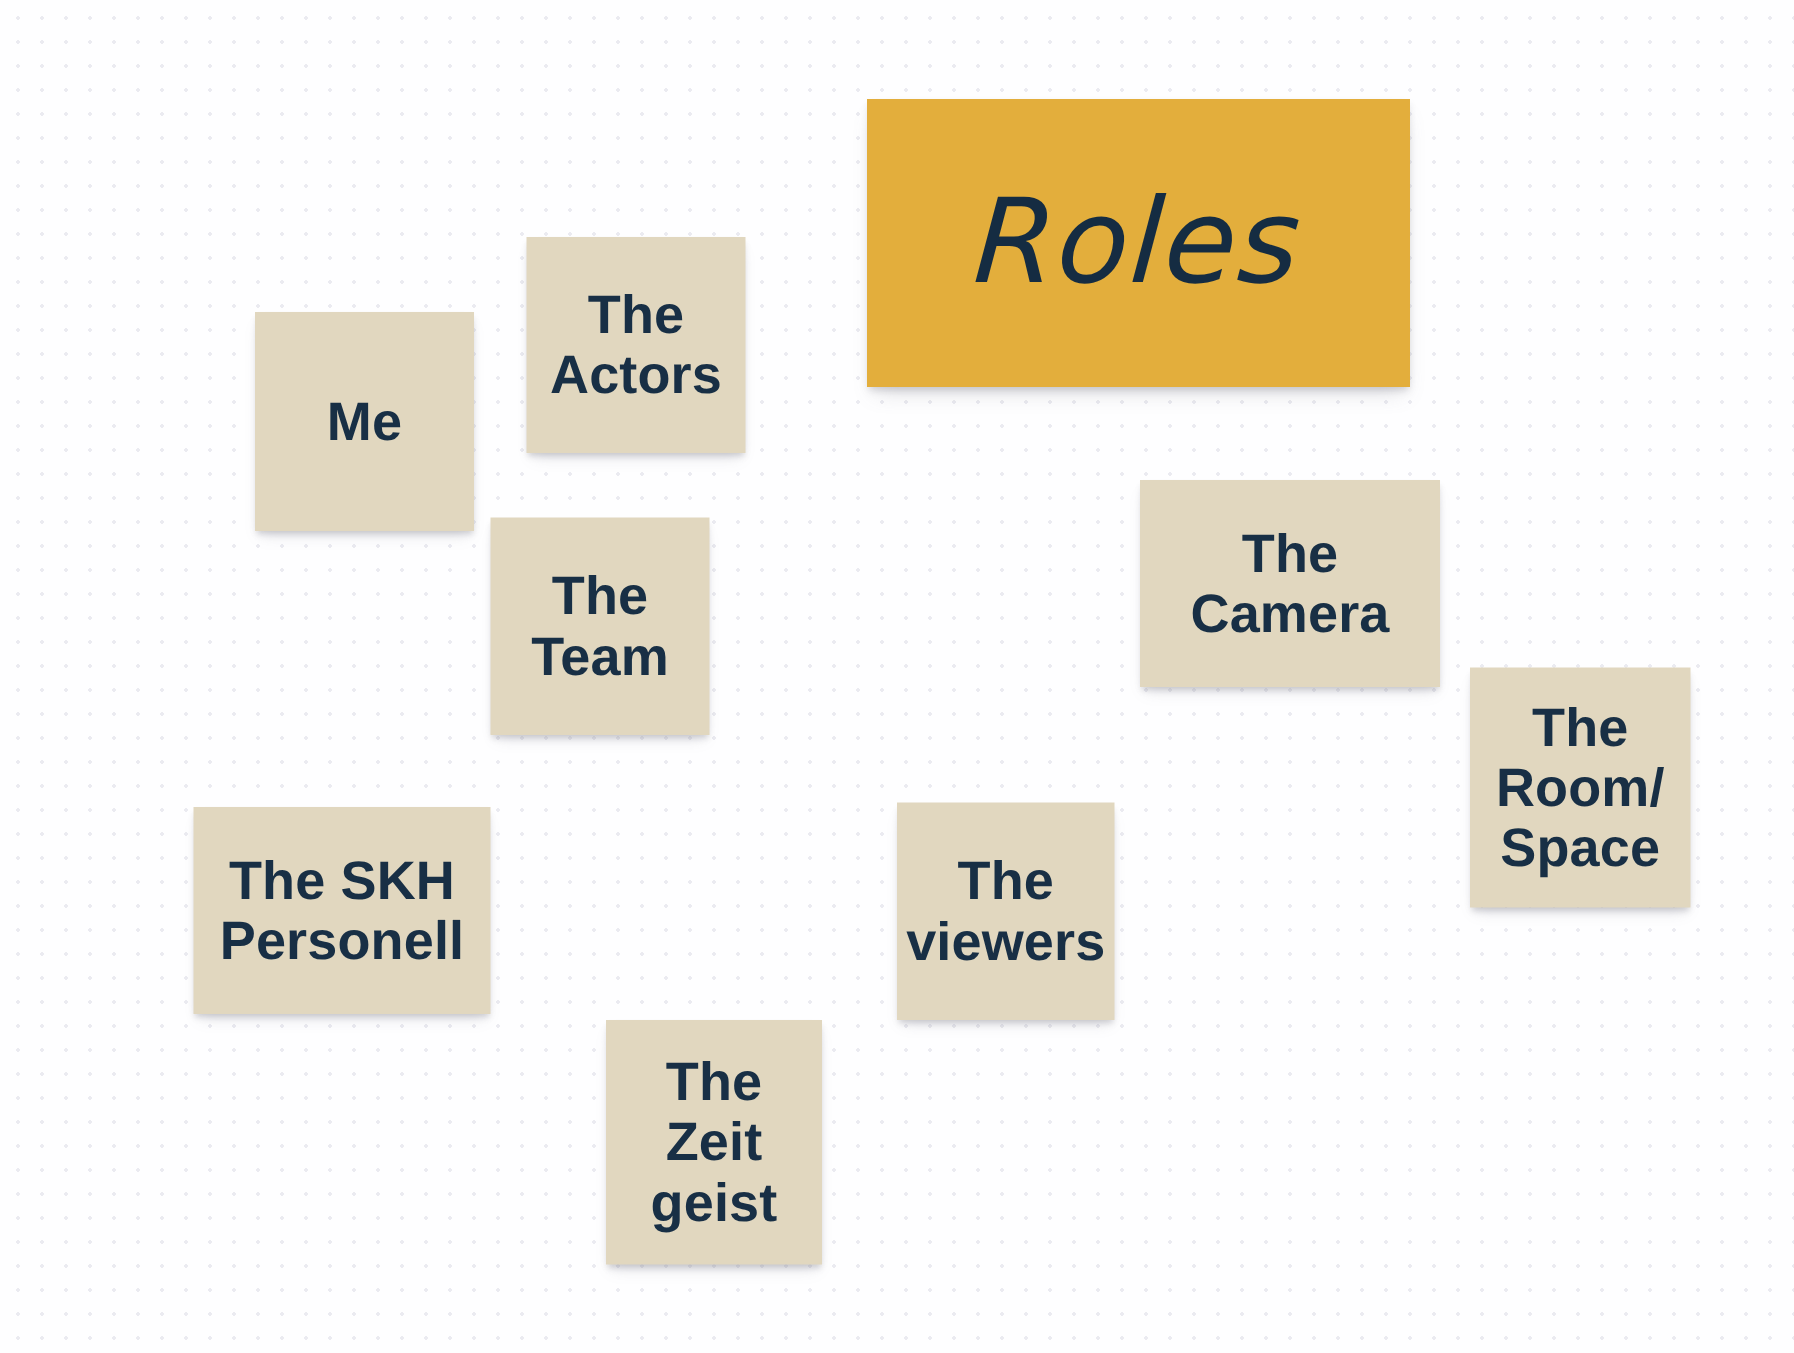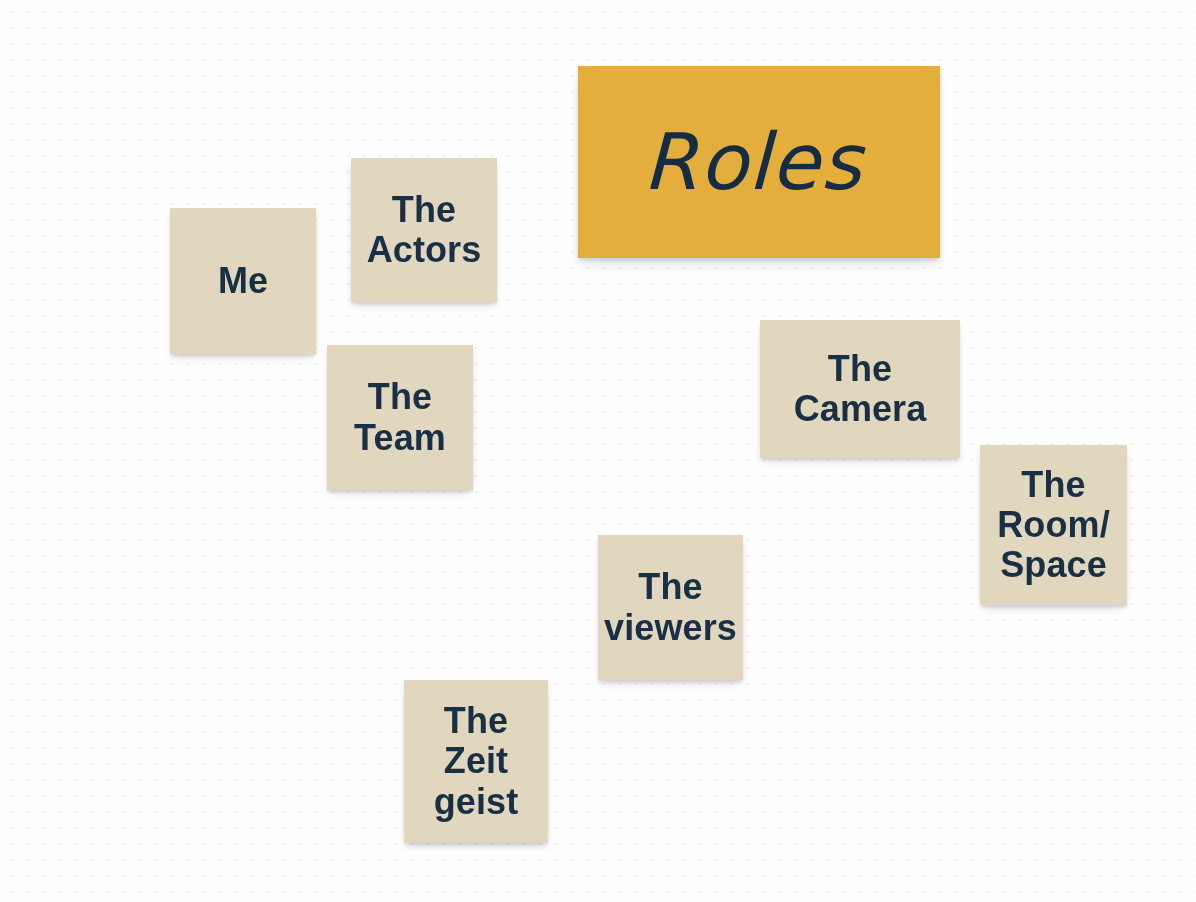--- a/index.html
+++ b/index.html
@@ -100,20 +100,24 @@
     <span class="label">The
 Camera</span>
   </div>
 
   <div class="card" style="left:980px; top:445px; width:147px; height:160px;">
     <span class="label">The
 Room/
 Space</span>
   </div>
 
+  <div class="card" style="left:129px; top:538px; width:198px; height:138px;">
+    <span class="label">The SKH
+Personell</span>
+  </div>
 
   <div class="card" style="left:598px; top:535px; width:145px; height:145px;">
     <span class="label">The
 viewers</span>
   </div>
 
   <div class="card" style="left:404px; top:680px; width:144px; height:163px;">
     <span class="label">The
 Zeit
 geist</span>

